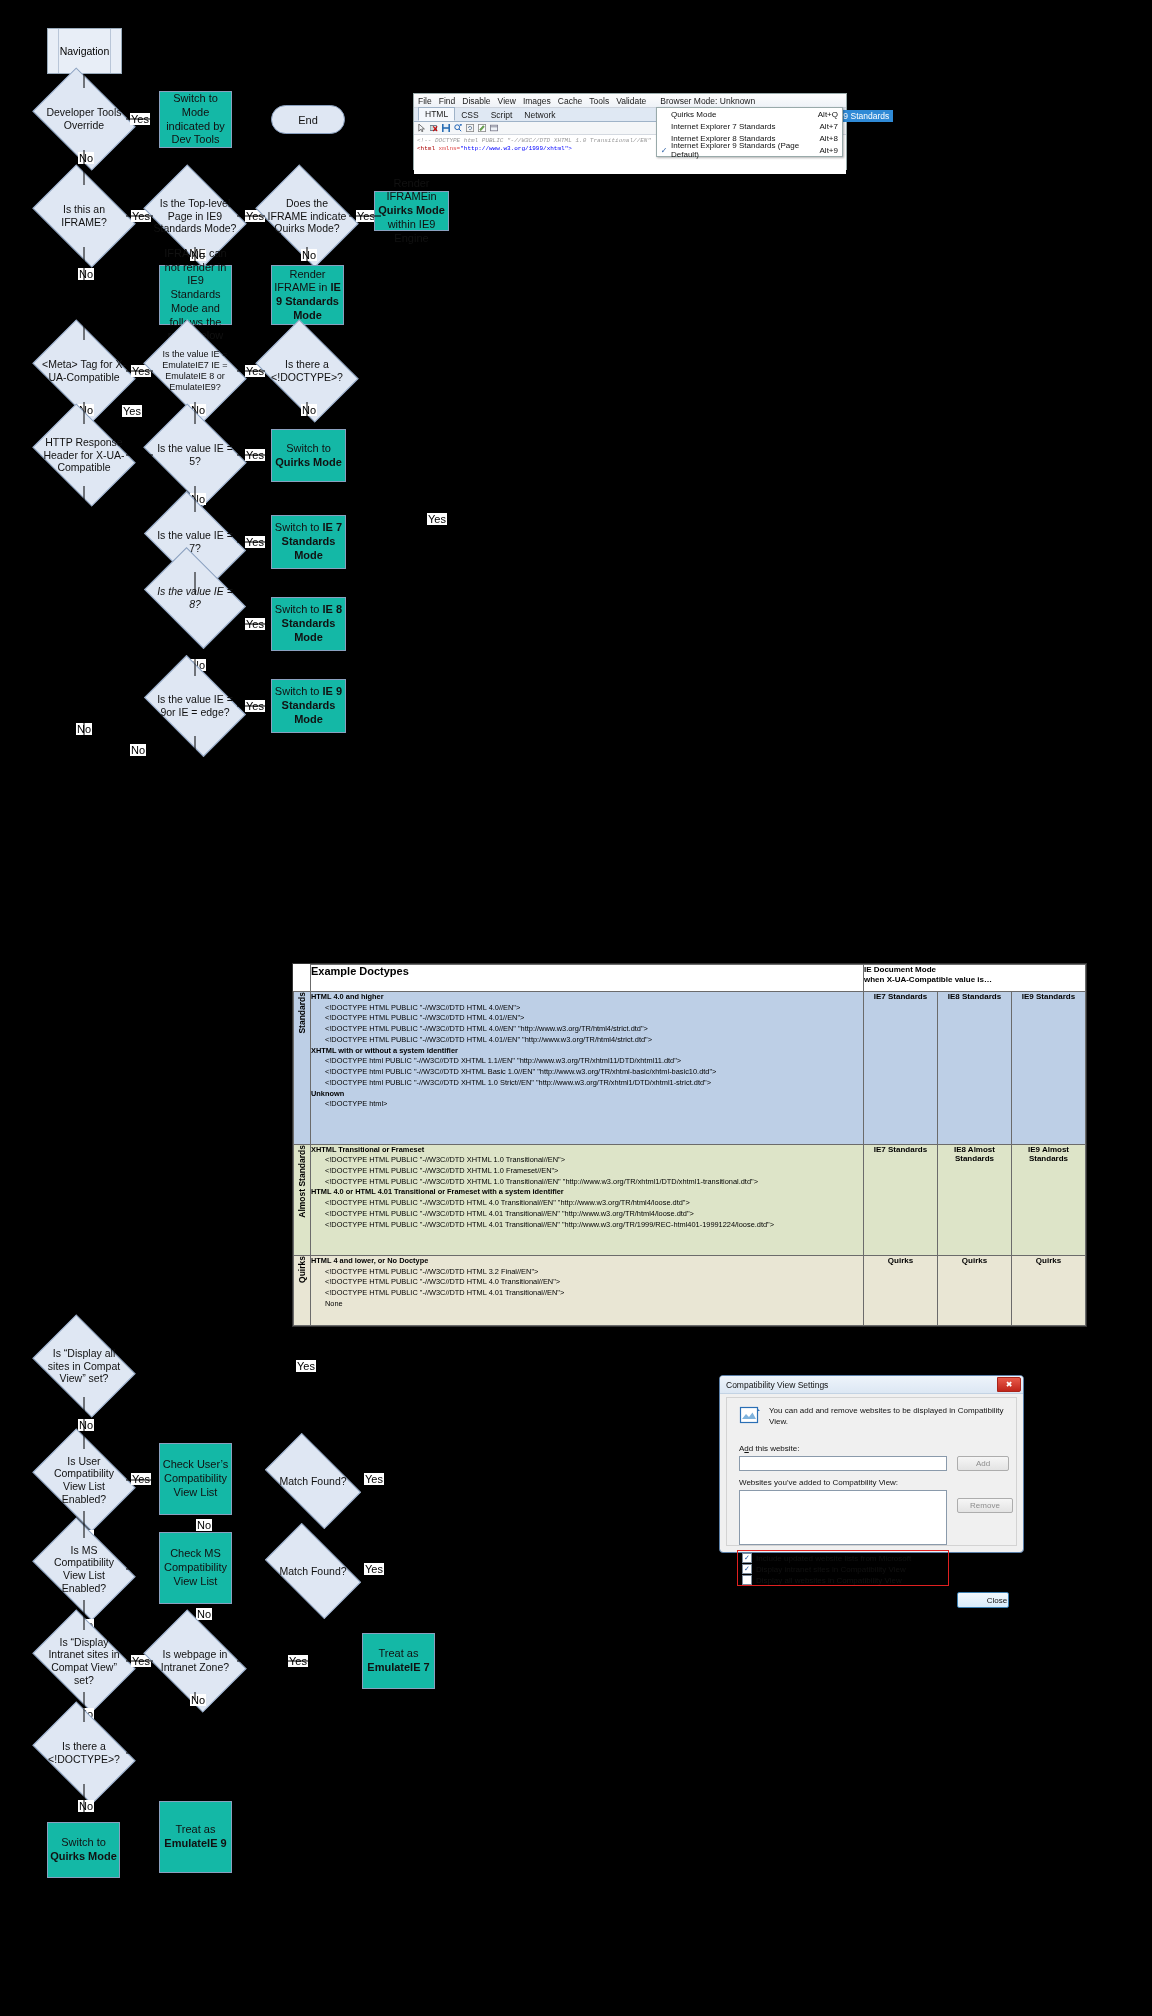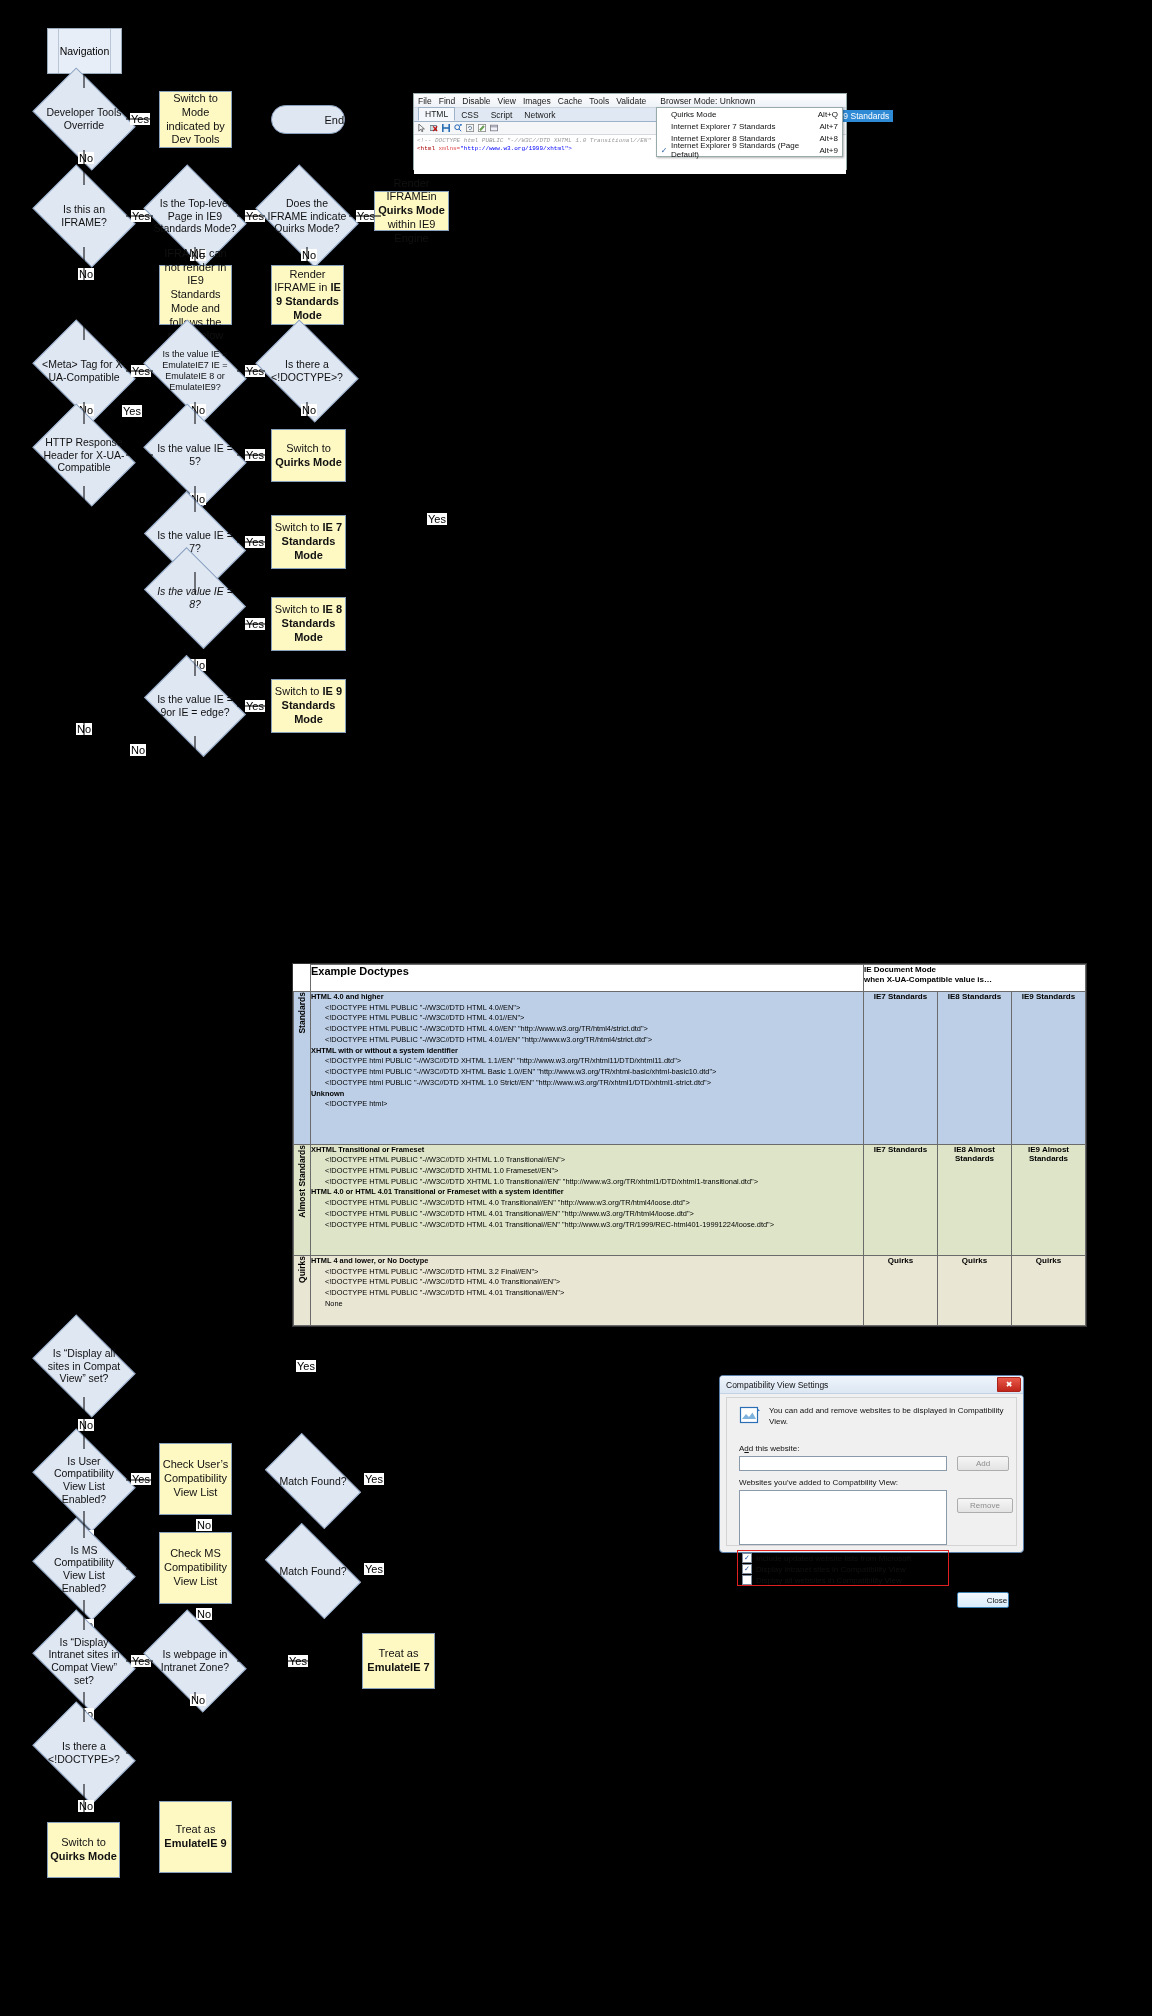--- a/index.html
+++ b/index.html
@@ -1,26 +1,26 @@
 <!DOCTYPE html>
 <html><head>
 <meta charset="utf-8">
 <style>
   html,body{margin:0;padding:0;background:#000;}
   body{width:1152px;height:2016px;position:relative;overflow:hidden;
        font-family:"Liberation Sans",sans-serif;color:#000;}
   .canvas{position:absolute;left:0;top:0;width:1152px;height:2016px;}
 
   
-  .proc{position:absolute;background:#fef9c3;border:1px solid #8aa0bf;
+  .proc{position:absolute;background:#14b8a6;border:1px solid #8aa0bf;
         display:flex;align-items:center;justify-content:flex-end;text-align:center;
         font-size:11px;line-height:1.25;color:#111;padding:2px;box-sizing:border-box;}
   .proc b{font-weight:bold;}
   .term{position:absolute;background:#dfe7f3;border:1px solid #8aa0bf;border-radius:26px;
-        display:flex;align-items:center;justify-content:flex-end;text-align:center;
+        display:flex;align-items:center;justify-content:center;text-align:center;
         font-size:11px;color:#111;box-sizing:border-box;}
   .dia{position:absolute;display:flex;align-items:center;justify-content:center;}
   .dia .shape{position:absolute;left:0;top:0;width:100%;height:100%;
               background:#dfe7f3;border:1px solid #8aa0bf;
               transform:rotate(45deg);box-sizing:border-box;}
   .dia .txt{position:relative;z-index:2;text-align:center;font-size:10.5px;line-height:1.2;
             color:#111;width:118%;}
   .lbl{position:absolute;background:#fff;color:#000;font-size:11px;line-height:1.1;
        padding:0 1px;}
   .docpage{position:absolute;background:#e8eef7;border:1px solid #9ab;box-sizing:border-box;}

